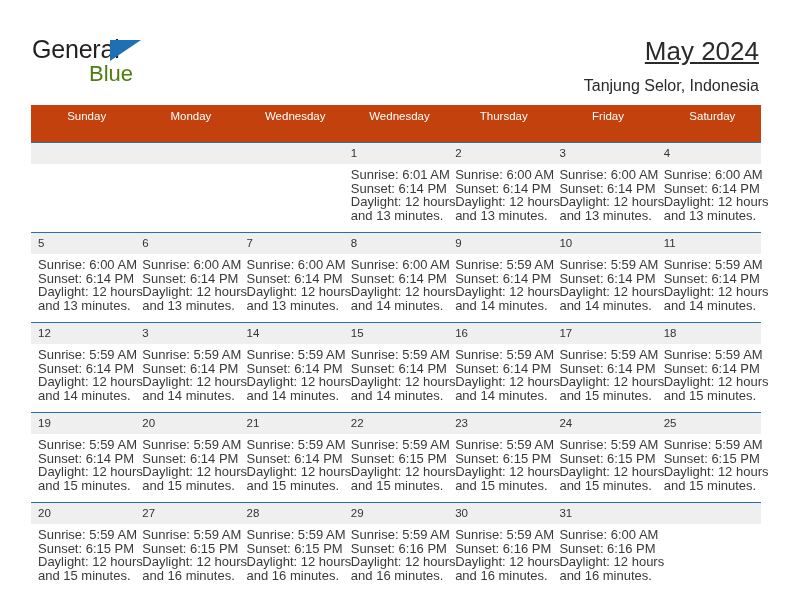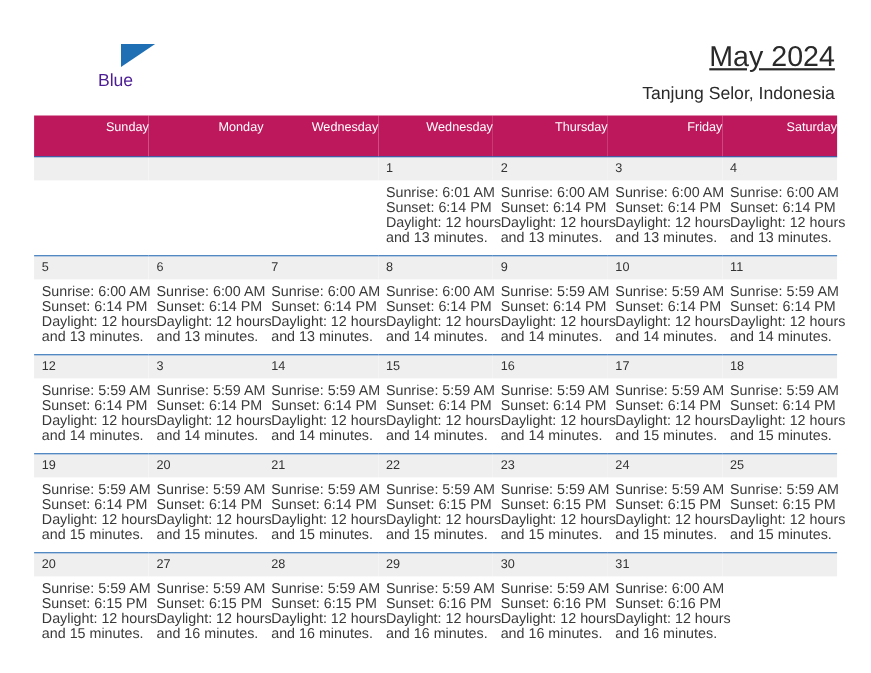--- a/index.html
+++ b/index.html
@@ -45,22 +45,22 @@
     position: absolute;
     left: 78px;
     top: 6px;
     width: 0; height: 0;
     border-left: 31px solid #1f6fb5;
     border-bottom: 21px solid transparent;
   }
   .logo-blue {
     position: absolute;
     left: 57px; top: 25px;
-    font-size: 16px;
-    color: #4c1d95;
+    font-size: 22px;
+    color: #4d7c0f;
     line-height: 30px;
     font-family: "Liberation Sans", sans-serif;
   }
   .title {
     position: absolute;
     right: 33px;
     top: 35px;
     font-size: 26px;
     color: #2a2a2a;
     text-align: right;
@@ -85,25 +85,25 @@
     left: 31px;
     top: 105px;
     width: 730px;
   }
   table.cal {
     width: 730px;
     border-collapse: collapse;
     table-layout: fixed;
   }
   table.cal th {
-    background: #be185d;
+    background: #c2410c;
     color: #ffffff;
     font-size: 11.5px;
     font-weight: normal;
-    text-align: right;
+    text-align: center;
     padding: 5px 0 20px 7px;
     height: 22px;
     line-height: 12px;
   }
   table.cal td {
     vertical-align: top;
     padding: 0;
     border-top: 1.6px solid #2a6db5;
     height: 90px;
     background: #ffffff;
@@ -125,20 +125,21 @@
   .cell-body div { white-space: nowrap; }
   .empty .daynum { color: transparent; }
 </style>
 </head>
 <body>
 
 <div class="page">
 
   <div class="header">
     <div class="logo">
+      <span class="logo-general">General</span>
       <span class="logo-tri"></span>
       <span class="logo-blue">Blue</span>
     </div>
     <div class="title">May 2024</div>
     <div class="subtitle">Tanjung Selor, Indonesia</div>
   </div>
 
   <div class="calendar">
     <table class="cal">
       <thead>

